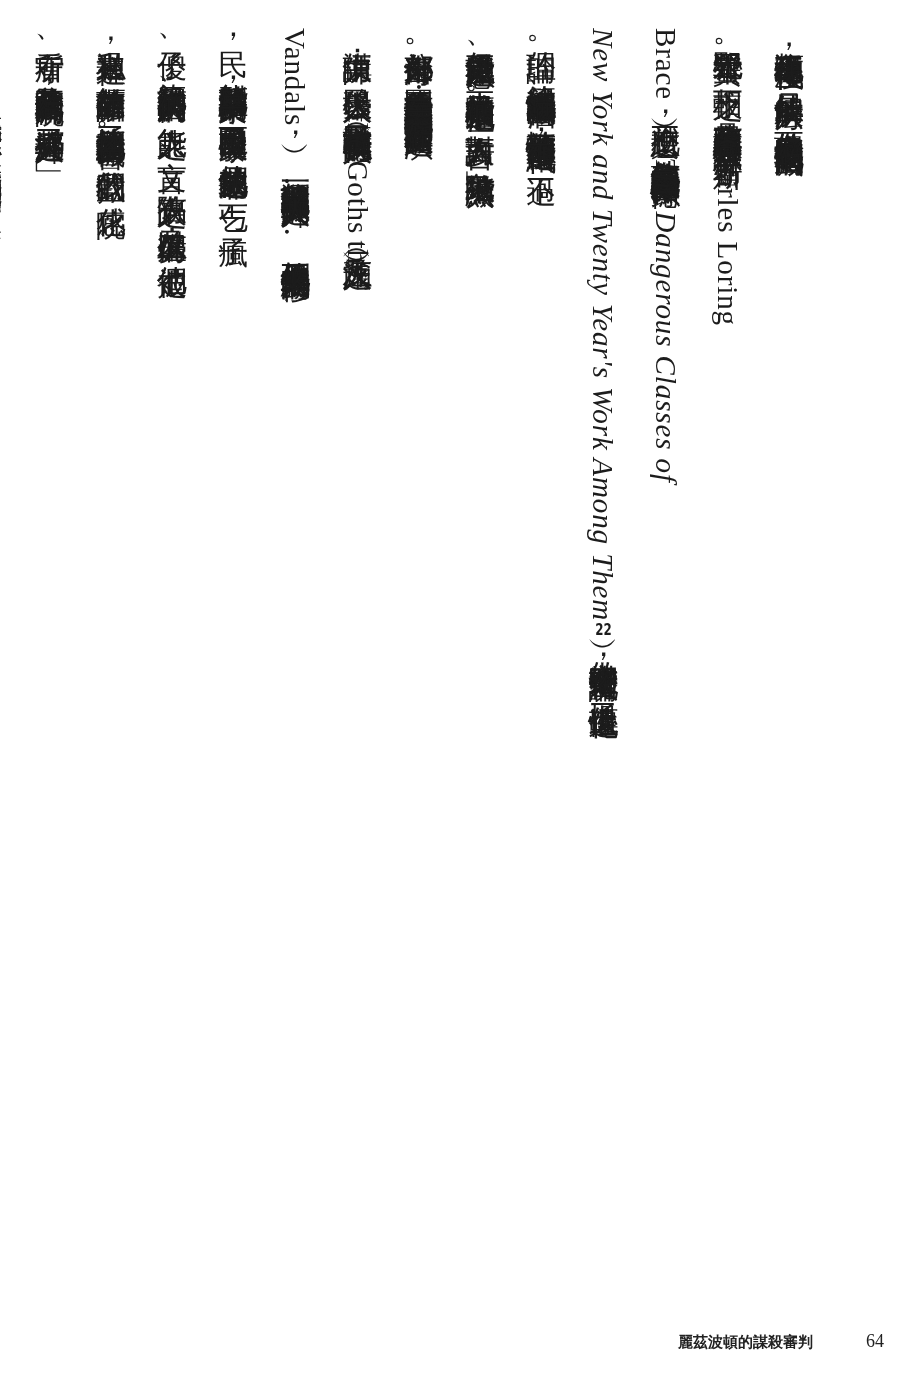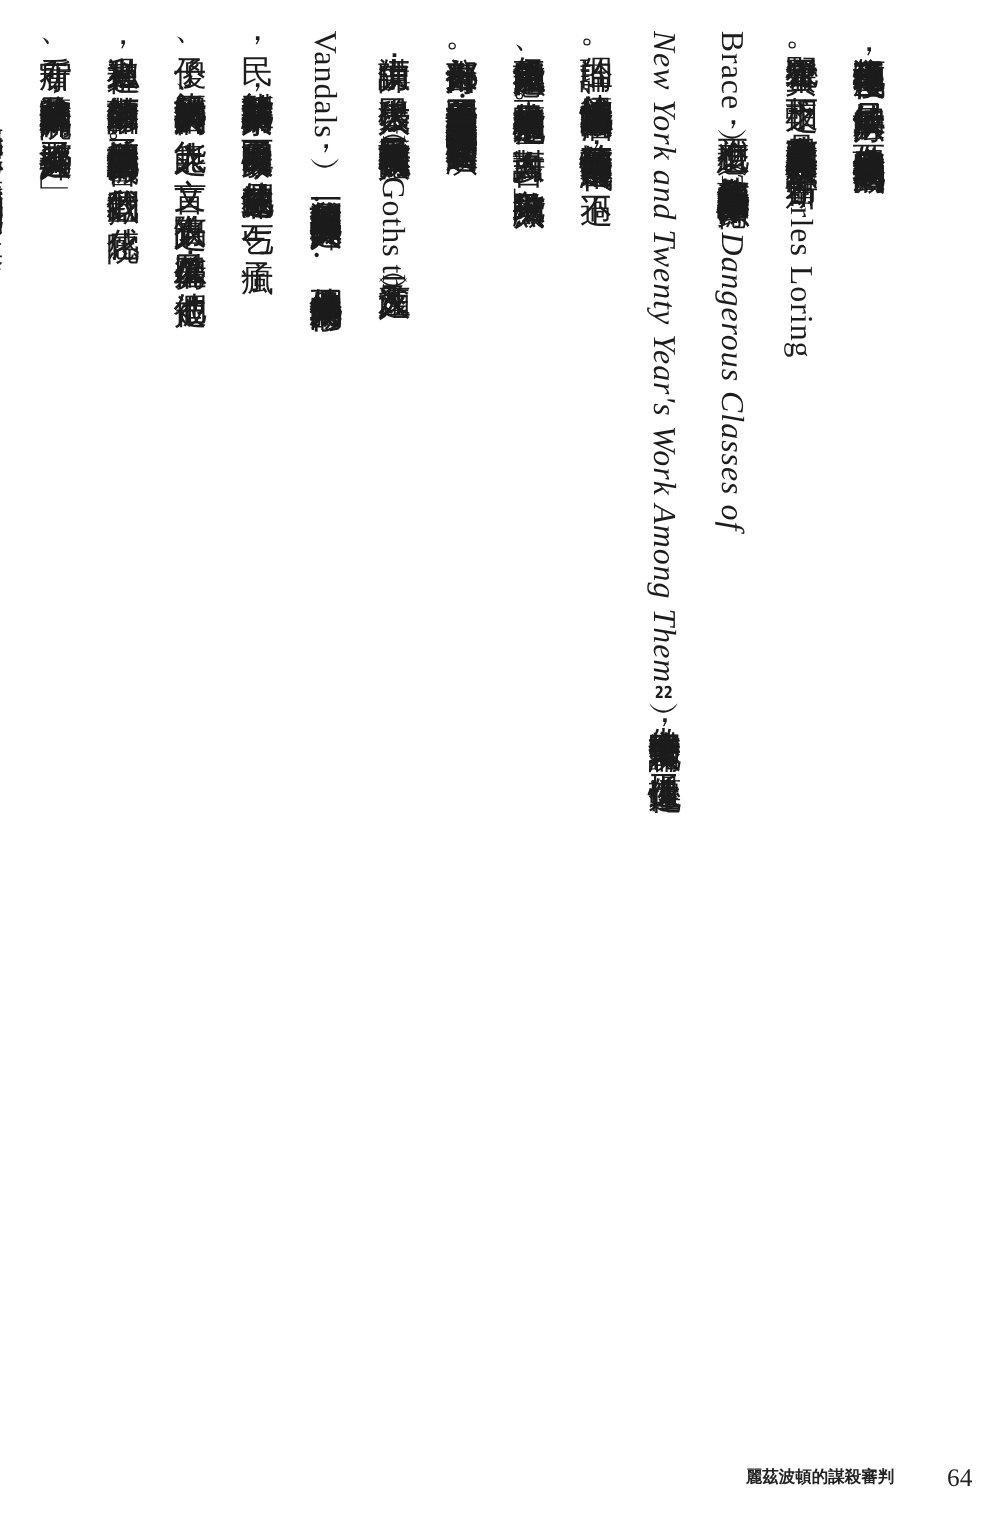--- a/index.html
+++ b/index.html
@@ -55,21 +55,21 @@
     font-family: "DejaVu Sans", "Liberation Sans", sans-serif;
     font-weight: bold;
     font-size: 15px;
     color: #222222;
   }
   .page-number {
     position: absolute;
     right: 26px;
     top: -2px;
     font-family: "Liberation Serif", "DejaVu Serif", serif;
-    font-size: 23px;
+    font-size: 18px;
     color: #222222;
   }
 </style>
 </head>
 <body>
 
 <div class="page-body" id="page-body">
     <div class="col"><span>這類退化物種不再產生後代，是最佳的解決方法，而外在的大環境只是觸發了他們體內潛藏的</span></div>
     <div class="col"><span>野蠻罪犯本質。相較之下，具有改革思想的美國慈善家查爾斯·洛林·布雷斯（</span><span class="latin">Charles Loring</span></div>
     <div class="col"><span class="latin">Brace</span><span>）就不這麼想，他在著作《紐約的危險階級及二十年工作回憶錄》（</span><span class="latin italic">The Dangerous Classes of</span></div>

